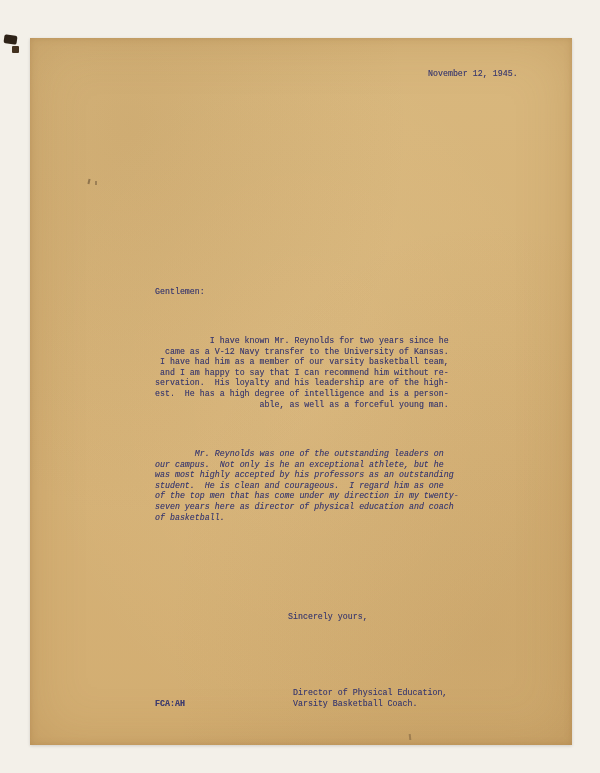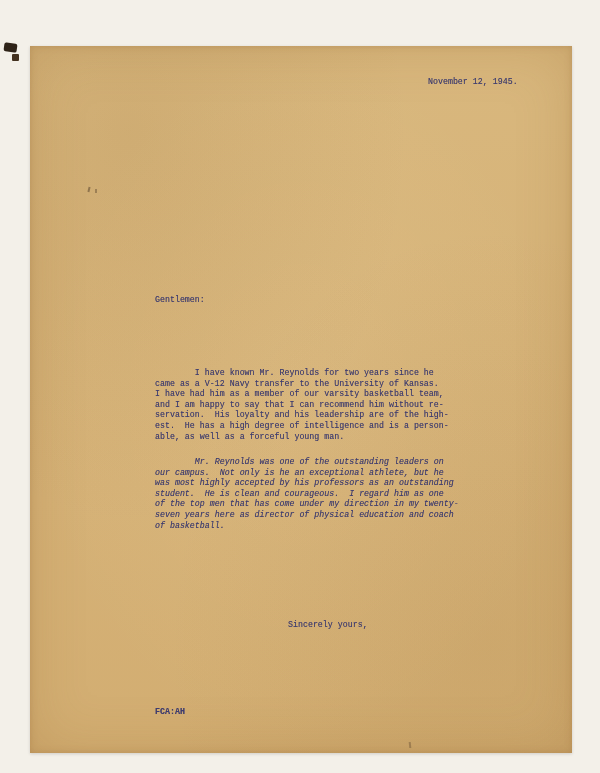--- a/index.html
+++ b/index.html
@@ -6,21 +6,21 @@
   html, body {
     width: 600px; height: 773px;
     font-family: "Liberation Mono", "DejaVu Sans Mono", monospace;
   }
   body {
     position: relative;
     background: #f3f0e9;
     overflow: hidden;
   }
   .scan {
-    position: absolute; inset: 0; margin-top: 8px;
+    position: absolute; inset: 0;
   }
   .paper {
     position: absolute;
     left: 30px; top: 38px;
     width: 542px; height: 707px;
     background:
       radial-gradient(ellipse at 18% 12%, rgba(125,82,32,0.10), transparent 45%),
       radial-gradient(ellipse at 85% 85%, rgba(125,82,32,0.08), transparent 50%),
       radial-gradient(ellipse at 50% 50%, rgba(255,235,190,0.10), transparent 70%),
       linear-gradient(175deg, var(--paper, #d9b87e) 0%, #d5b176 60%, #d2ad71 100%);
@@ -35,21 +35,21 @@
     font-size: 8.3px;
     line-height: 10.6px;
     white-space: pre;
     letter-spacing: 0;
     text-shadow: 0 0 0.6px rgba(62,60,110,0.55);
   }
   .date       { left: 398px; top: 31px;  }
   .address    { left: 125px; top: 206px; }
   .salutation { left: 125px; top: 249px; text-align: center; }
   .p1         { left: 125px; top: 269px; }
-  .p2         { left: 125px; top: 322px; }
+  .p2         { left: 125px; top: 298px; text-align: right; }
   .p3         { left: 125px; top: 411px; font-style: italic; }
   .closing    { left: 258px; top: 574px; }
   .initials   { left: 125px; top: 661px; font-weight: bold; }
   .sigtitle   { left: 263px; top: 650px; }
 
   .mark-a {
     position: absolute; left: 4px; top: 35px;
     width: 13px; height: 9px;
     background: #2e2318; border-radius: 2px;
     transform: rotate(8deg);
@@ -100,20 +100,22 @@
 was most highly accepted by his professors as an outstanding
 student.  He is clean and courageous.  I regard him as one
 of the top men that has come under my direction in my twenty-
 seven years here as director of physical education and coach
 of basketball.</div>
 
     <div class="txt closing">Sincerely yours,</div>
 
     <div class="txt initials">FCA:AH</div>
 
+    <div class="txt sigtitle">Director of Physical Education,
+Varsity Basketball Coach.</div>
   </div>
 
   <div class="mark-a"></div>
   <div class="mark-b"></div>
   <div class="speck1"></div>
   <div class="speck2"></div>
   <div class="speck3"></div>
 
 </div>
 

